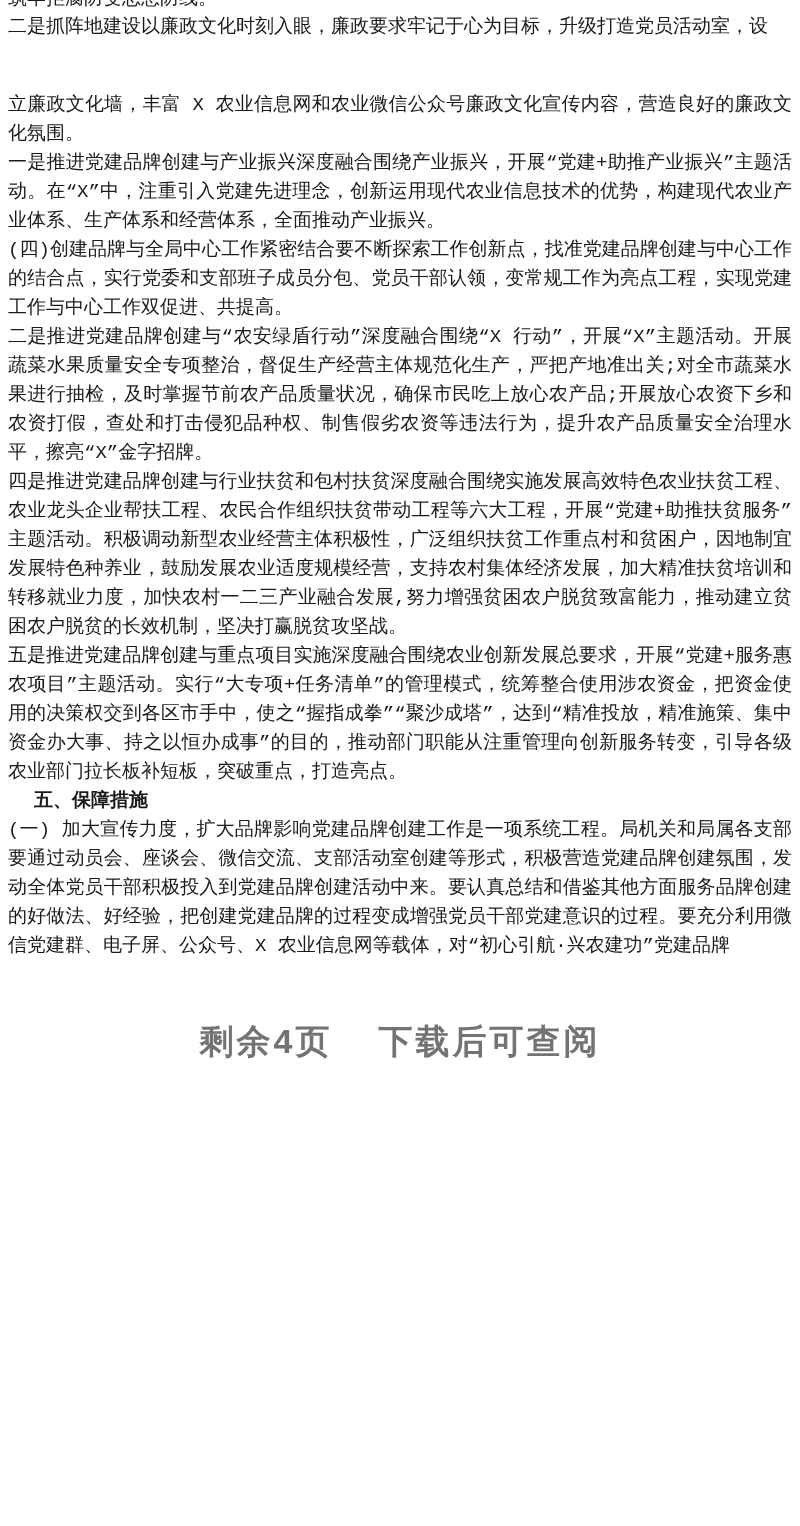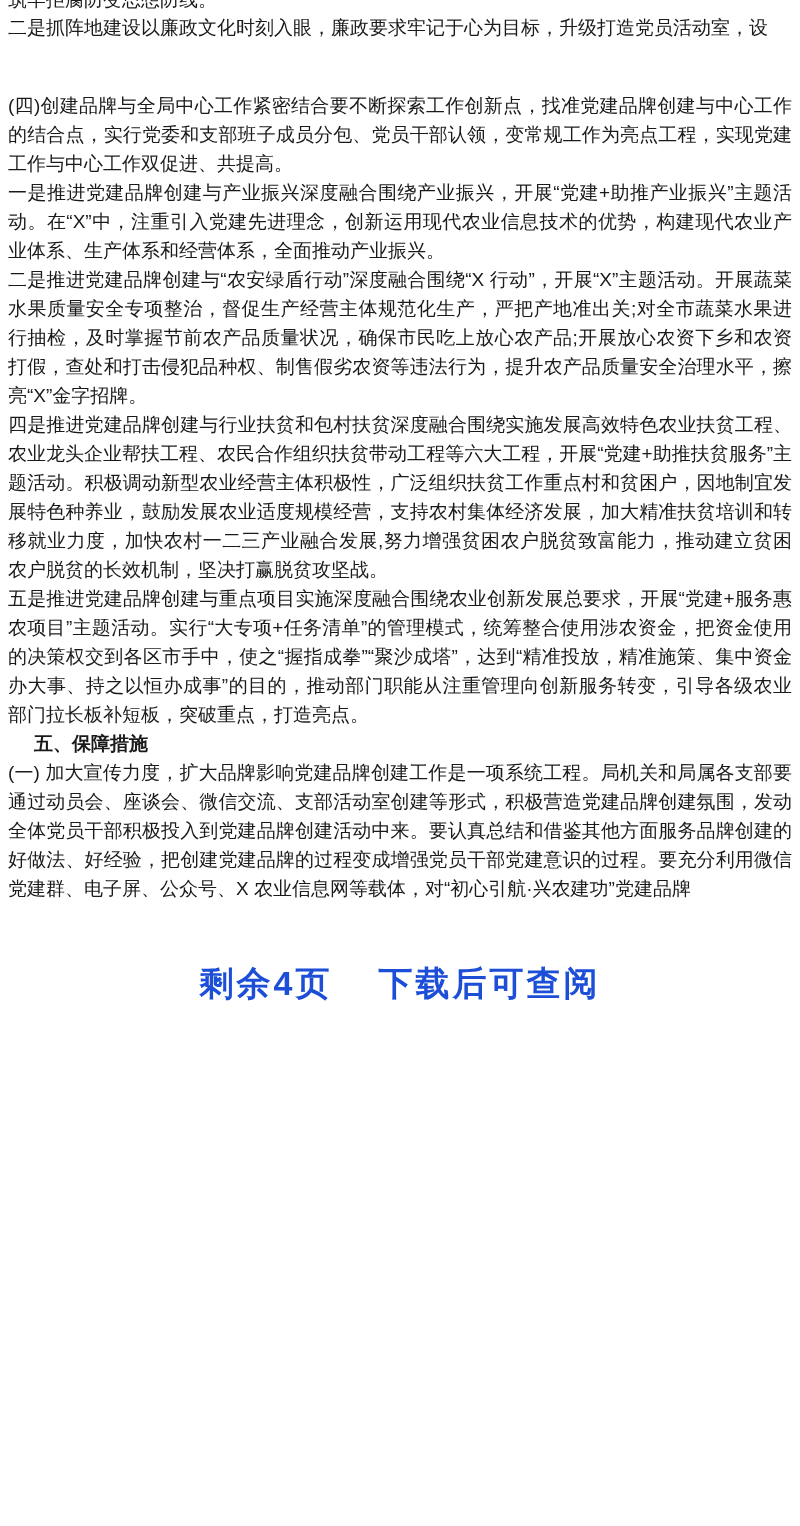--- a/index.html
+++ b/index.html
@@ -12,20 +12,21 @@
     height: 1526px;
     overflow: hidden;
     font-family: "Liberation Sans", sans-serif;
     color: #1a1a1a;
   }
   .doc {
     padding: 0 8px;
     font-size: 19px;
     line-height: 29px;
     text-align: justify;
+    font-family: Liberation Mono, monospace;
   }
   .doc p {
     margin: 0;
     word-break: break-all;
   }
   
   .clip-line {
     height: 13px;
     overflow: hidden;
   }
@@ -40,42 +41,43 @@
   }
   .section-heading {
     font-weight: bold;
     text-indent: 26px;
   }
   .footer {
     margin-top: 58px;
     text-align: center;
     font-size: 34px;
     font-weight: bold;
-    color: #1d4ed8;
+    color: #737373;
     letter-spacing: 3px;
   }
   .footer .hint {
     margin-left: 46px;
   }
 </style>
 </head>
 <body>
 
 <div class="doc">
 
   <div class="clip-line">
     <span>筑牢拒腐防变思想防线。</span>
   </div>
 
   <p>二是抓阵地建设以廉政文化时刻入眼，廉政要求牢记于心为目标，升级打造党员活动室，设</p>
 
   <div class="page-gap"></div>
 
+  <p>立廉政文化墙，丰富 X 农业信息网和农业微信公众号廉政文化宣传内容，营造良好的廉政文化氛围。</p>
+  <p>一是推进党建品牌创建与产业振兴深度融合围绕产业振兴，开展“党建+助推产业振兴”主题活动。在“X”中，注重引入党建先进理念，创新运用现代农业信息技术的优势，构建现代农业产业体系、生产体系和经营体系，全面推动产业振兴。</p>
   <p>(四)创建品牌与全局中心工作紧密结合要不断探索工作创新点，找准党建品牌创建与中心工作的结合点，实行党委和支部班子成员分包、党员干部认领，变常规工作为亮点工程，实现党建工作与中心工作双促进、共提高。</p>
-  <p>一是推进党建品牌创建与产业振兴深度融合围绕产业振兴，开展“党建+助推产业振兴”主题活动。在“X”中，注重引入党建先进理念，创新运用现代农业信息技术的优势，构建现代农业产业体系、生产体系和经营体系，全面推动产业振兴。</p>
   <p>二是推进党建品牌创建与“农安绿盾行动”深度融合围绕“X 行动”，开展“X”主题活动。开展蔬菜水果质量安全专项整治，督促生产经营主体规范化生产，严把产地准出关;对全市蔬菜水果进行抽检，及时掌握节前农产品质量状况，确保市民吃上放心农产品;开展放心农资下乡和农资打假，查处和打击侵犯品种权、制售假劣农资等违法行为，提升农产品质量安全治理水平，擦亮“X”金字招牌。</p>
   <p>四是推进党建品牌创建与行业扶贫和包村扶贫深度融合围绕实施发展高效特色农业扶贫工程、农业龙头企业帮扶工程、农民合作组织扶贫带动工程等六大工程，开展“党建+助推扶贫服务”主题活动。积极调动新型农业经营主体积极性，广泛组织扶贫工作重点村和贫困户，因地制宜发展特色种养业，鼓励发展农业适度规模经营，支持农村集体经济发展，加大精准扶贫培训和转移就业力度，加快农村一二三产业融合发展,努力增强贫困农户脱贫致富能力，推动建立贫困农户脱贫的长效机制，坚决打赢脱贫攻坚战。</p>
   <p>五是推进党建品牌创建与重点项目实施深度融合围绕农业创新发展总要求，开展“党建+服务惠农项目”主题活动。实行“大专项+任务清单”的管理模式，统筹整合使用涉农资金，把资金使用的决策权交到各区市手中，使之“握指成拳”“聚沙成塔”，达到“精准投放，精准施策、集中资金办大事、持之以恒办成事”的目的，推动部门职能从注重管理向创新服务转变，引导各级农业部门拉长板补短板，突破重点，打造亮点。</p>
 
   <p class="section-heading">五、保障措施</p>
 
   <p>(一) 加大宣传力度，扩大品牌影响党建品牌创建工作是一项系统工程。局机关和局属各支部要通过动员会、座谈会、微信交流、支部活动室创建等形式，积极营造党建品牌创建氛围，发动全体党员干部积极投入到党建品牌创建活动中来。要认真总结和借鉴其他方面服务品牌创建的好做法、好经验，把创建党建品牌的过程变成增强党员干部党建意识的过程。要充分利用微信党建群、电子屏、公众号、X 农业信息网等载体，对“初心引航·兴农建功”党建品牌</p>
 
 </div>
 

